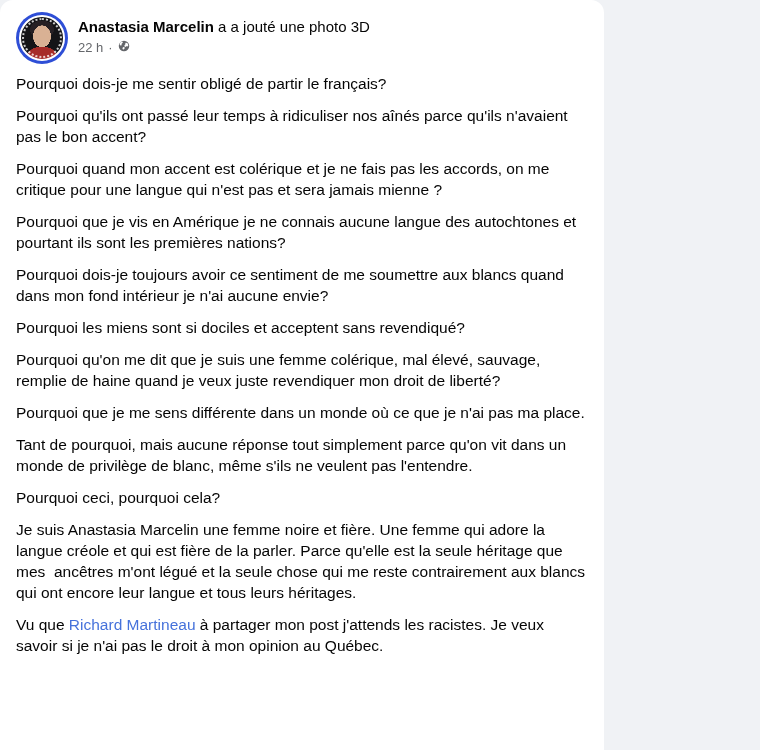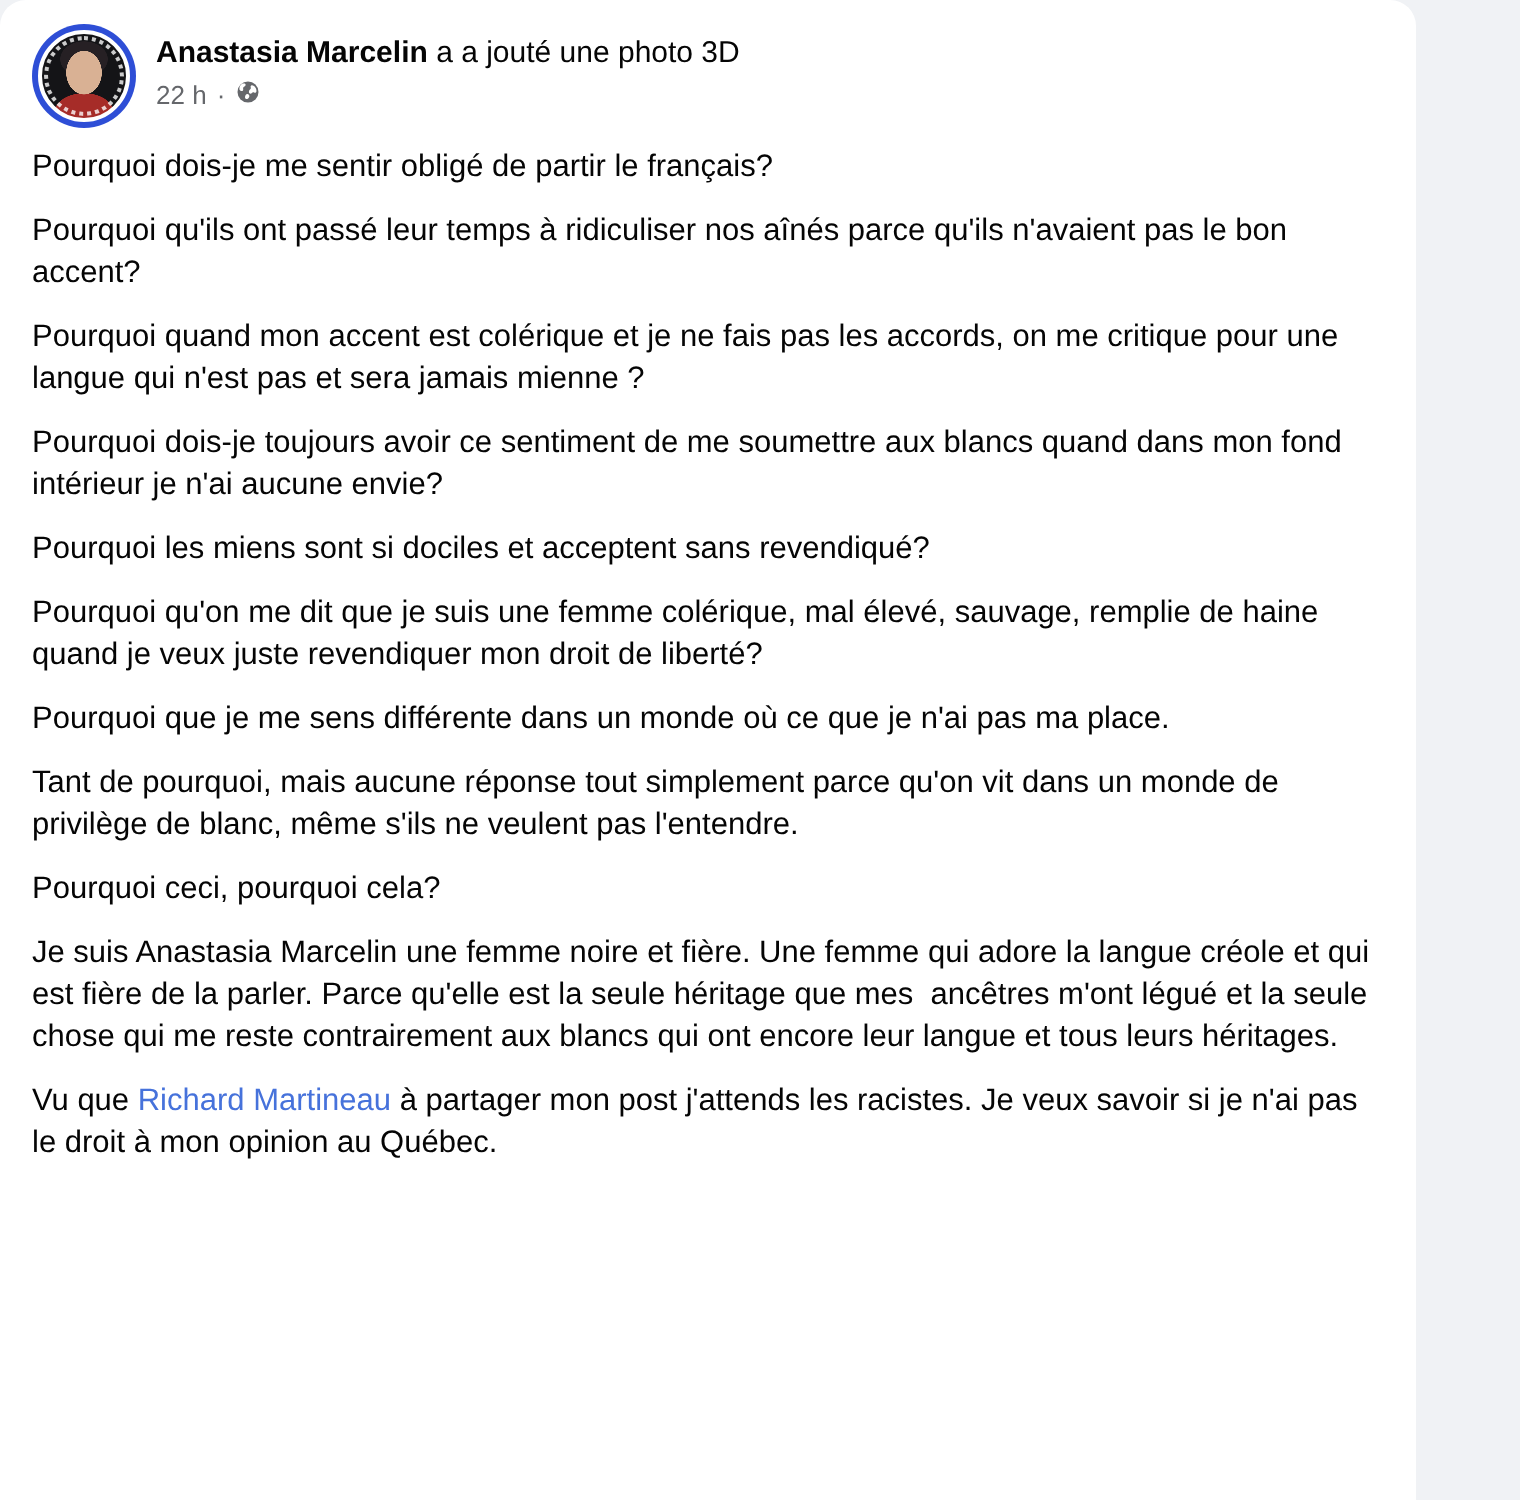--- a/index.html
+++ b/index.html
@@ -8,21 +8,21 @@
   }
   *{box-sizing:border-box;}
   html,body{margin:0;padding:0;}
   body{
     width:760px;height:750px;overflow:hidden;
     background:var(--bg);
     font-family:"Liberation Sans","DejaVu Sans",sans-serif;
     -webkit-font-smoothing:antialiased;
   }
   .card{
-    width:708px;height:750px;background:var(--card);
+    width:604px;height:750px;background:var(--card);
     border-radius:13px 13px 0 0;
   }
   
   .header{display:flex;gap:10px;padding:12px 16px 0;}
   .avatar{
     flex:0 0 52px;width:52px;height:52px;border-radius:50%;
     background:var(--ring);
     display:flex;align-items:center;justify-content:center;
     cursor:pointer;position:relative;
   }
@@ -79,20 +79,21 @@
       </div>
     </div>
   </div>
 
   <div class="content">
     <div>
 
     <p>Pourquoi dois-je me sentir obligé de partir le français?</p>
         <p>Pourquoi qu'ils ont passé leur temps à ridiculiser nos aînés parce qu'ils n'avaient pas le bon accent?</p>
         <p>Pourquoi quand mon accent est colérique et je ne fais pas les accords, on me critique pour une langue qui n'est pas et sera jamais mienne ?</p>
+        <p>Pourquoi que je vis en Amérique je ne connais aucune langue des autochtones et pourtant ils sont les premières nations?</p>
         <p>Pourquoi dois-je toujours avoir ce sentiment de me soumettre aux blancs quand dans mon fond intérieur je n'ai aucune envie?</p>
         <p>Pourquoi les miens sont si dociles et acceptent sans revendiqué?</p>
         <p>Pourquoi qu'on me dit que je suis une femme colérique, mal élevé, sauvage, remplie de haine quand je veux juste revendiquer mon droit de liberté?</p>
         <p>Pourquoi que je me sens différente dans un monde où ce que je n'ai pas ma place.</p>
         <p>Tant de pourquoi, mais aucune réponse tout simplement parce qu'on vit dans un monde de privilège de blanc, même s'ils ne veulent pas l'entendre.</p>
         <p>Pourquoi ceci, pourquoi cela?</p>
         <p>Je suis Anastasia Marcelin une femme noire et fière. Une femme qui adore la langue créole et qui est fière de la parler. Parce qu'elle est la seule héritage que mes  ancêtres m'ont légué et la seule chose qui me reste contrairement aux blancs qui ont encore leur langue et tous leurs héritages.</p>
       </div>
     <p><span>Vu que </span><a class="link">Richard Martineau</a><span> à partager mon post j'attends les racistes. Je veux savoir si je n'ai pas le droit à mon opinion au Québec.</span></p>
   </div>

